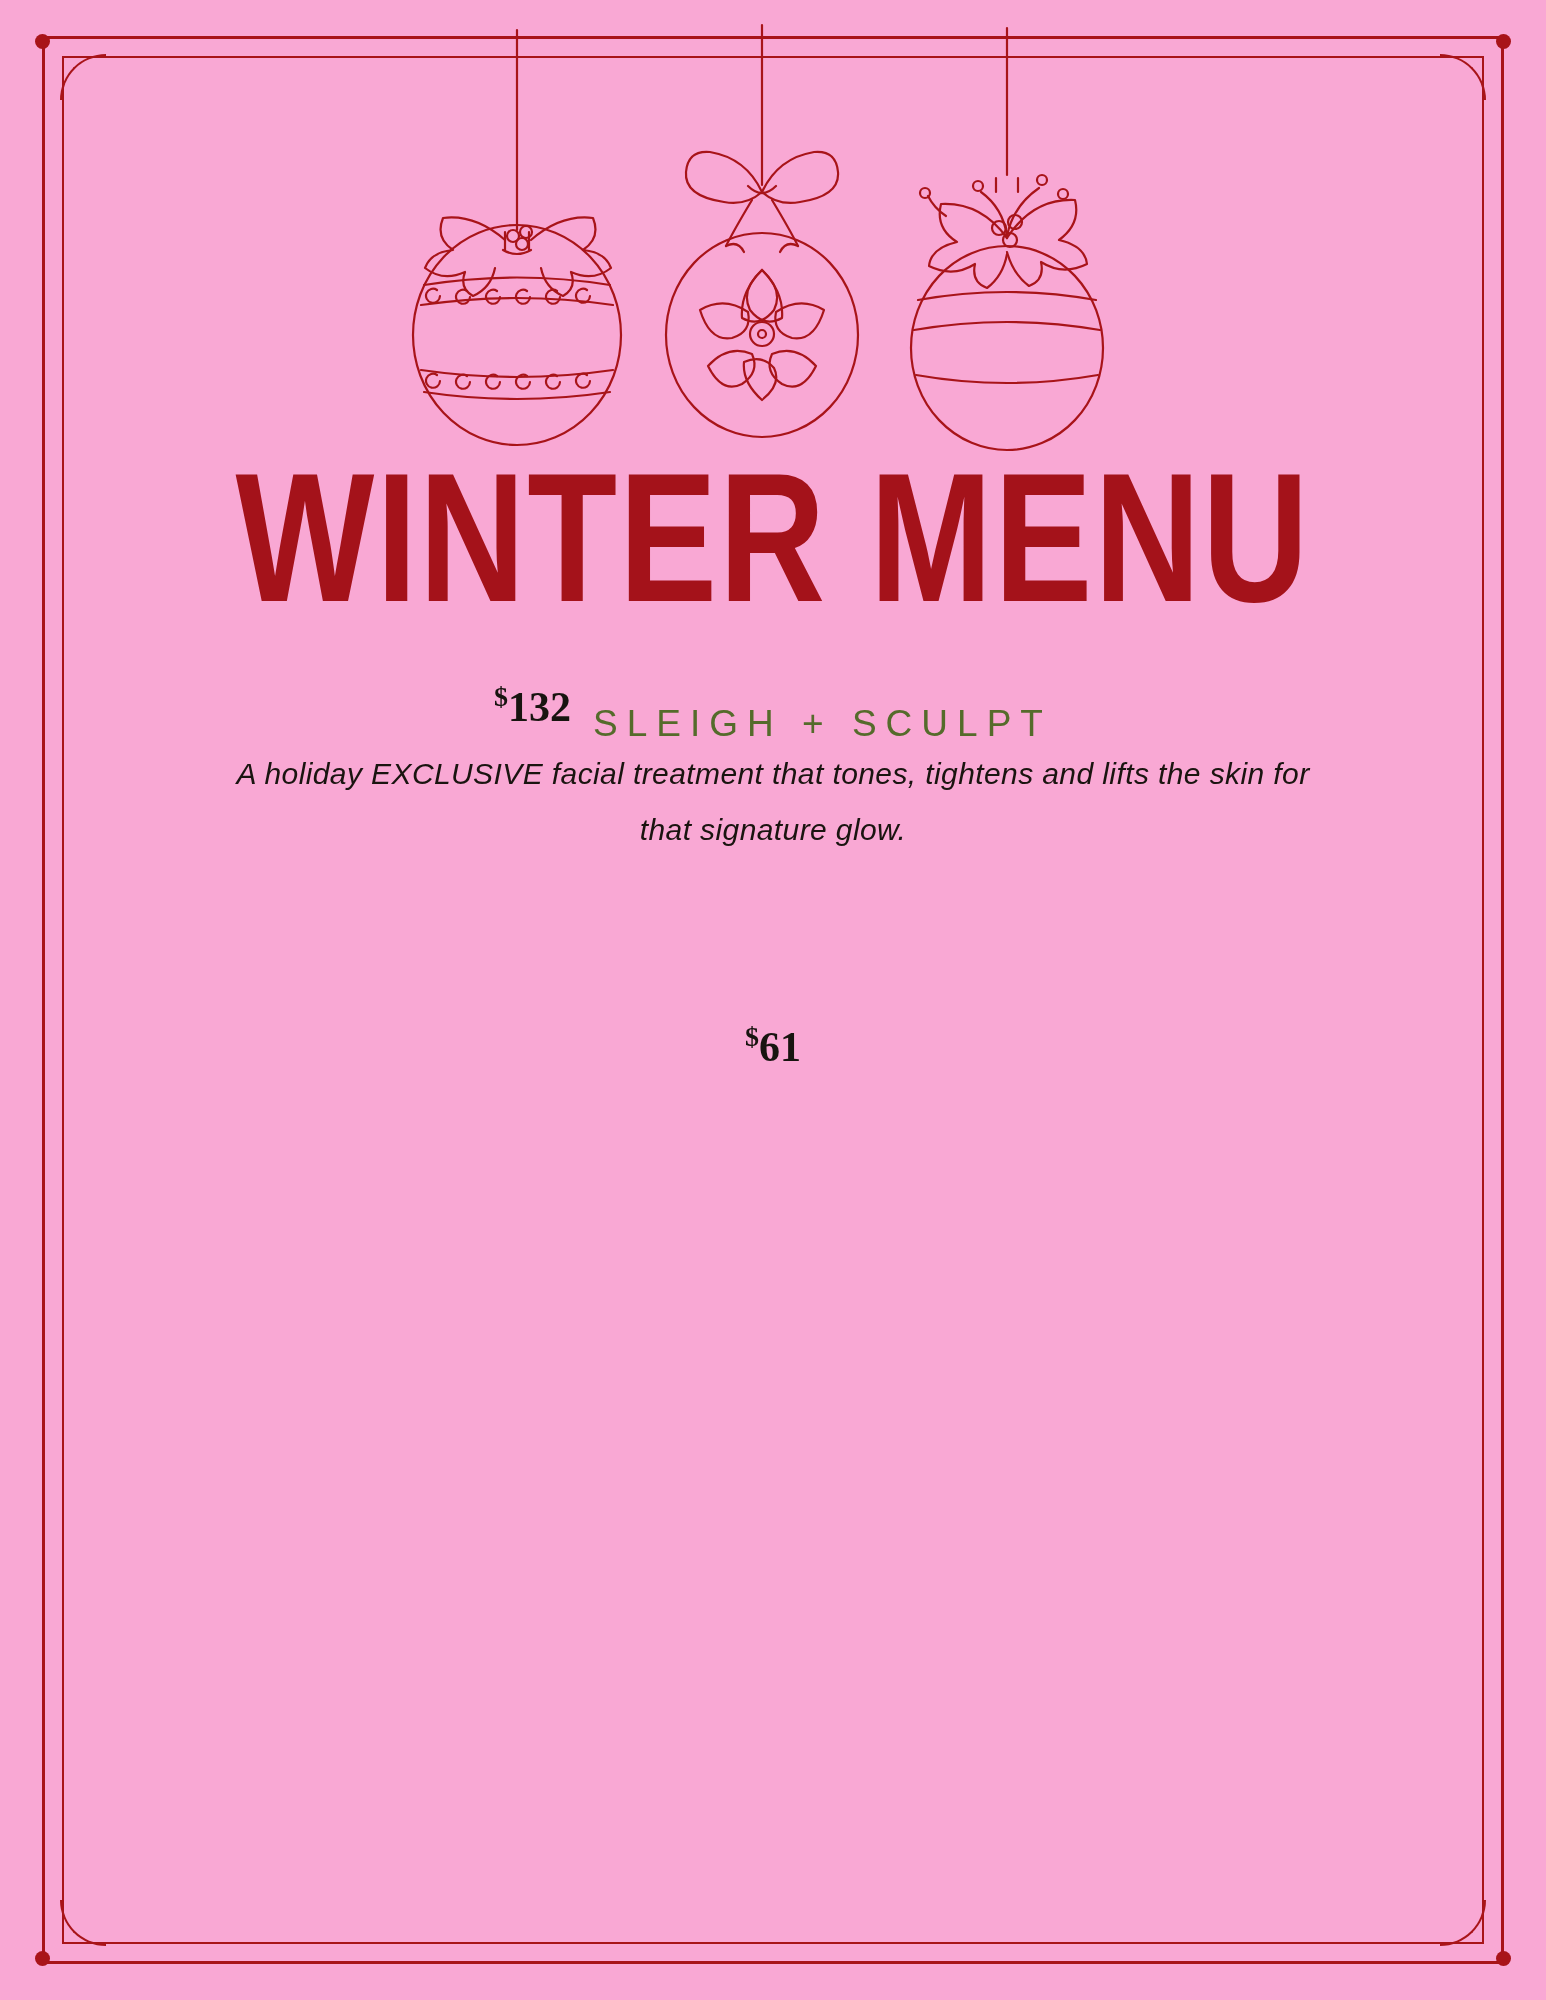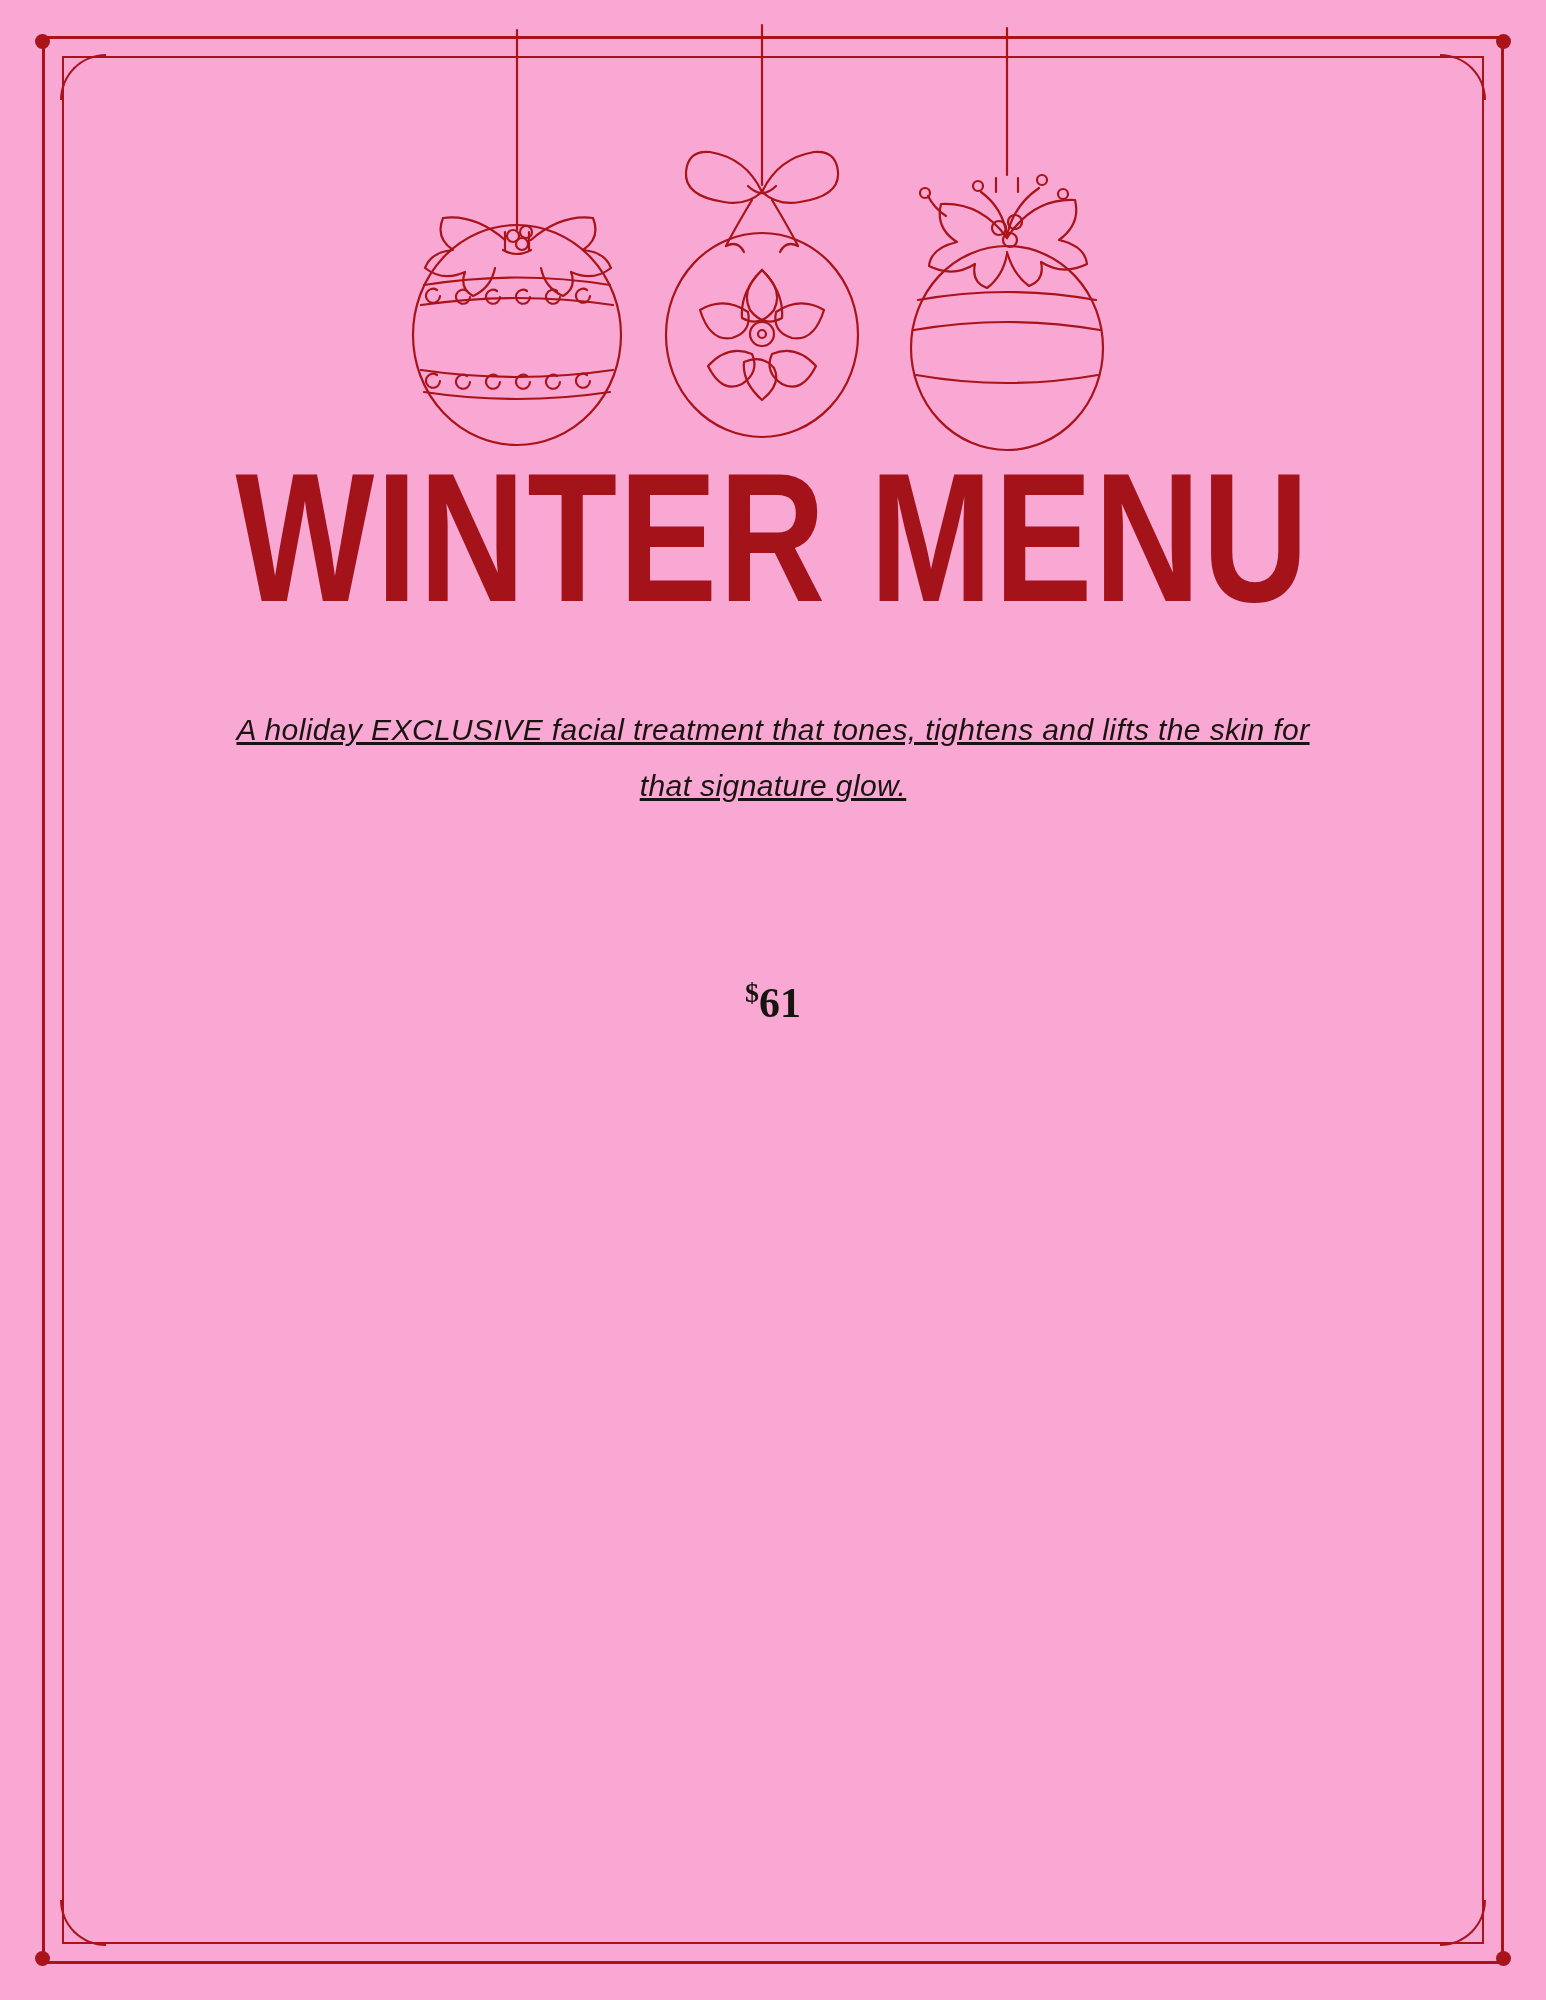--- a/index.html
+++ b/index.html
@@ -148,21 +148,21 @@
     letter-spacing: 0.4px;
     margin: 12px auto 0;
     max-width: 1220px;
     text-align: center;
   }
 
   .spacer-1 { height: 72px; }
   .spacer-2 { height: 100px; }
   .spacer-3 { height: 66px; }
 
-  .desc-narrow { max-width: 1120px; text-decoration: underline; }
+  .desc-narrow { max-width: 1120px; }
 </style>
 </head>
 <body>
 
 <div class="page">
 
   <div class="border-outer"></div>
   <div class="border-inner"></div>
   <div class="corner-dot cd-tl"></div>
   <div class="corner-dot cd-tr"></div>
@@ -244,20 +244,24 @@
         <circle cx="925" cy="193" r="5"></circle>
       </g>
     </g>
   </svg>
 
   <div class="title">WINTER MENU</div>
 
   <div class="menu">
 
     <div class="item">
+      <div class="item-head">
+        <div class="price"><span class="cur">$</span><span>132</span></div>
+        <div class="item-name">SLEIGH + SCULPT</div>
+      </div>
       <div class="desc desc-narrow">A holiday EXCLUSIVE facial treatment that tones, tightens and lifts the skin for that signature glow.</div>
     </div>
 
     <div class="spacer-1"></div>
 
 
     <div class="spacer-2"></div>
 
     <div class="item">
       <div class="item-head">

